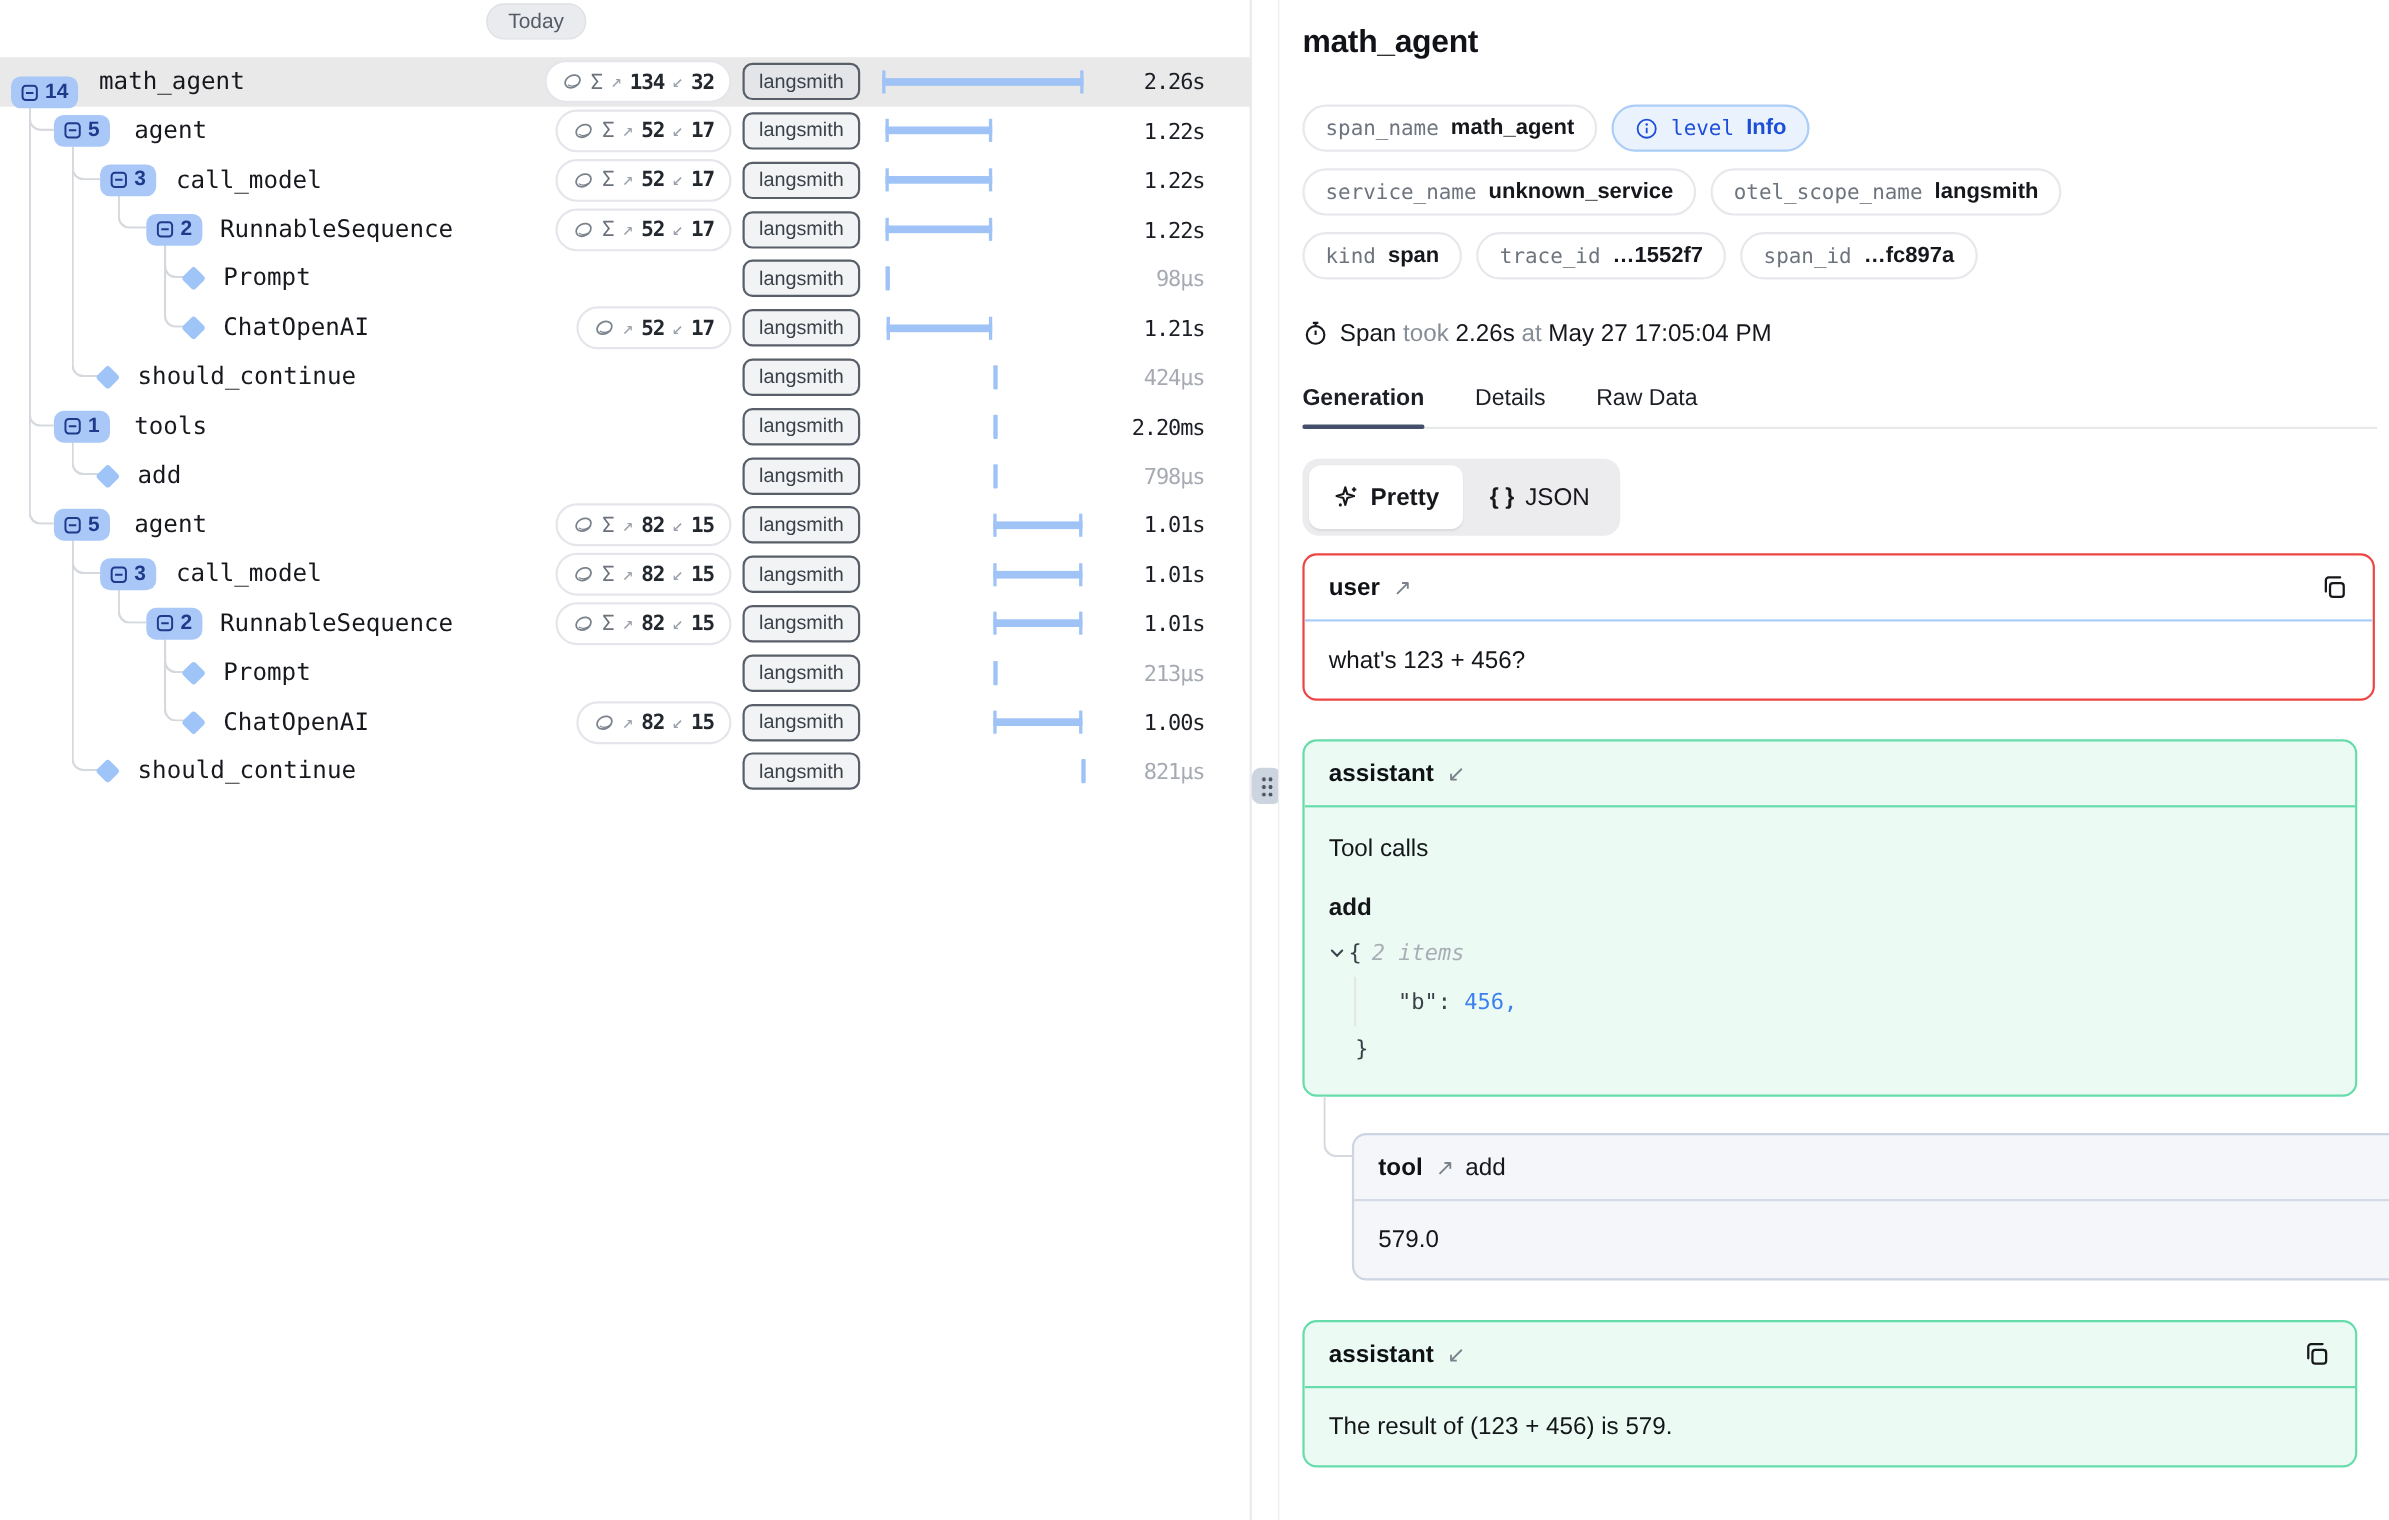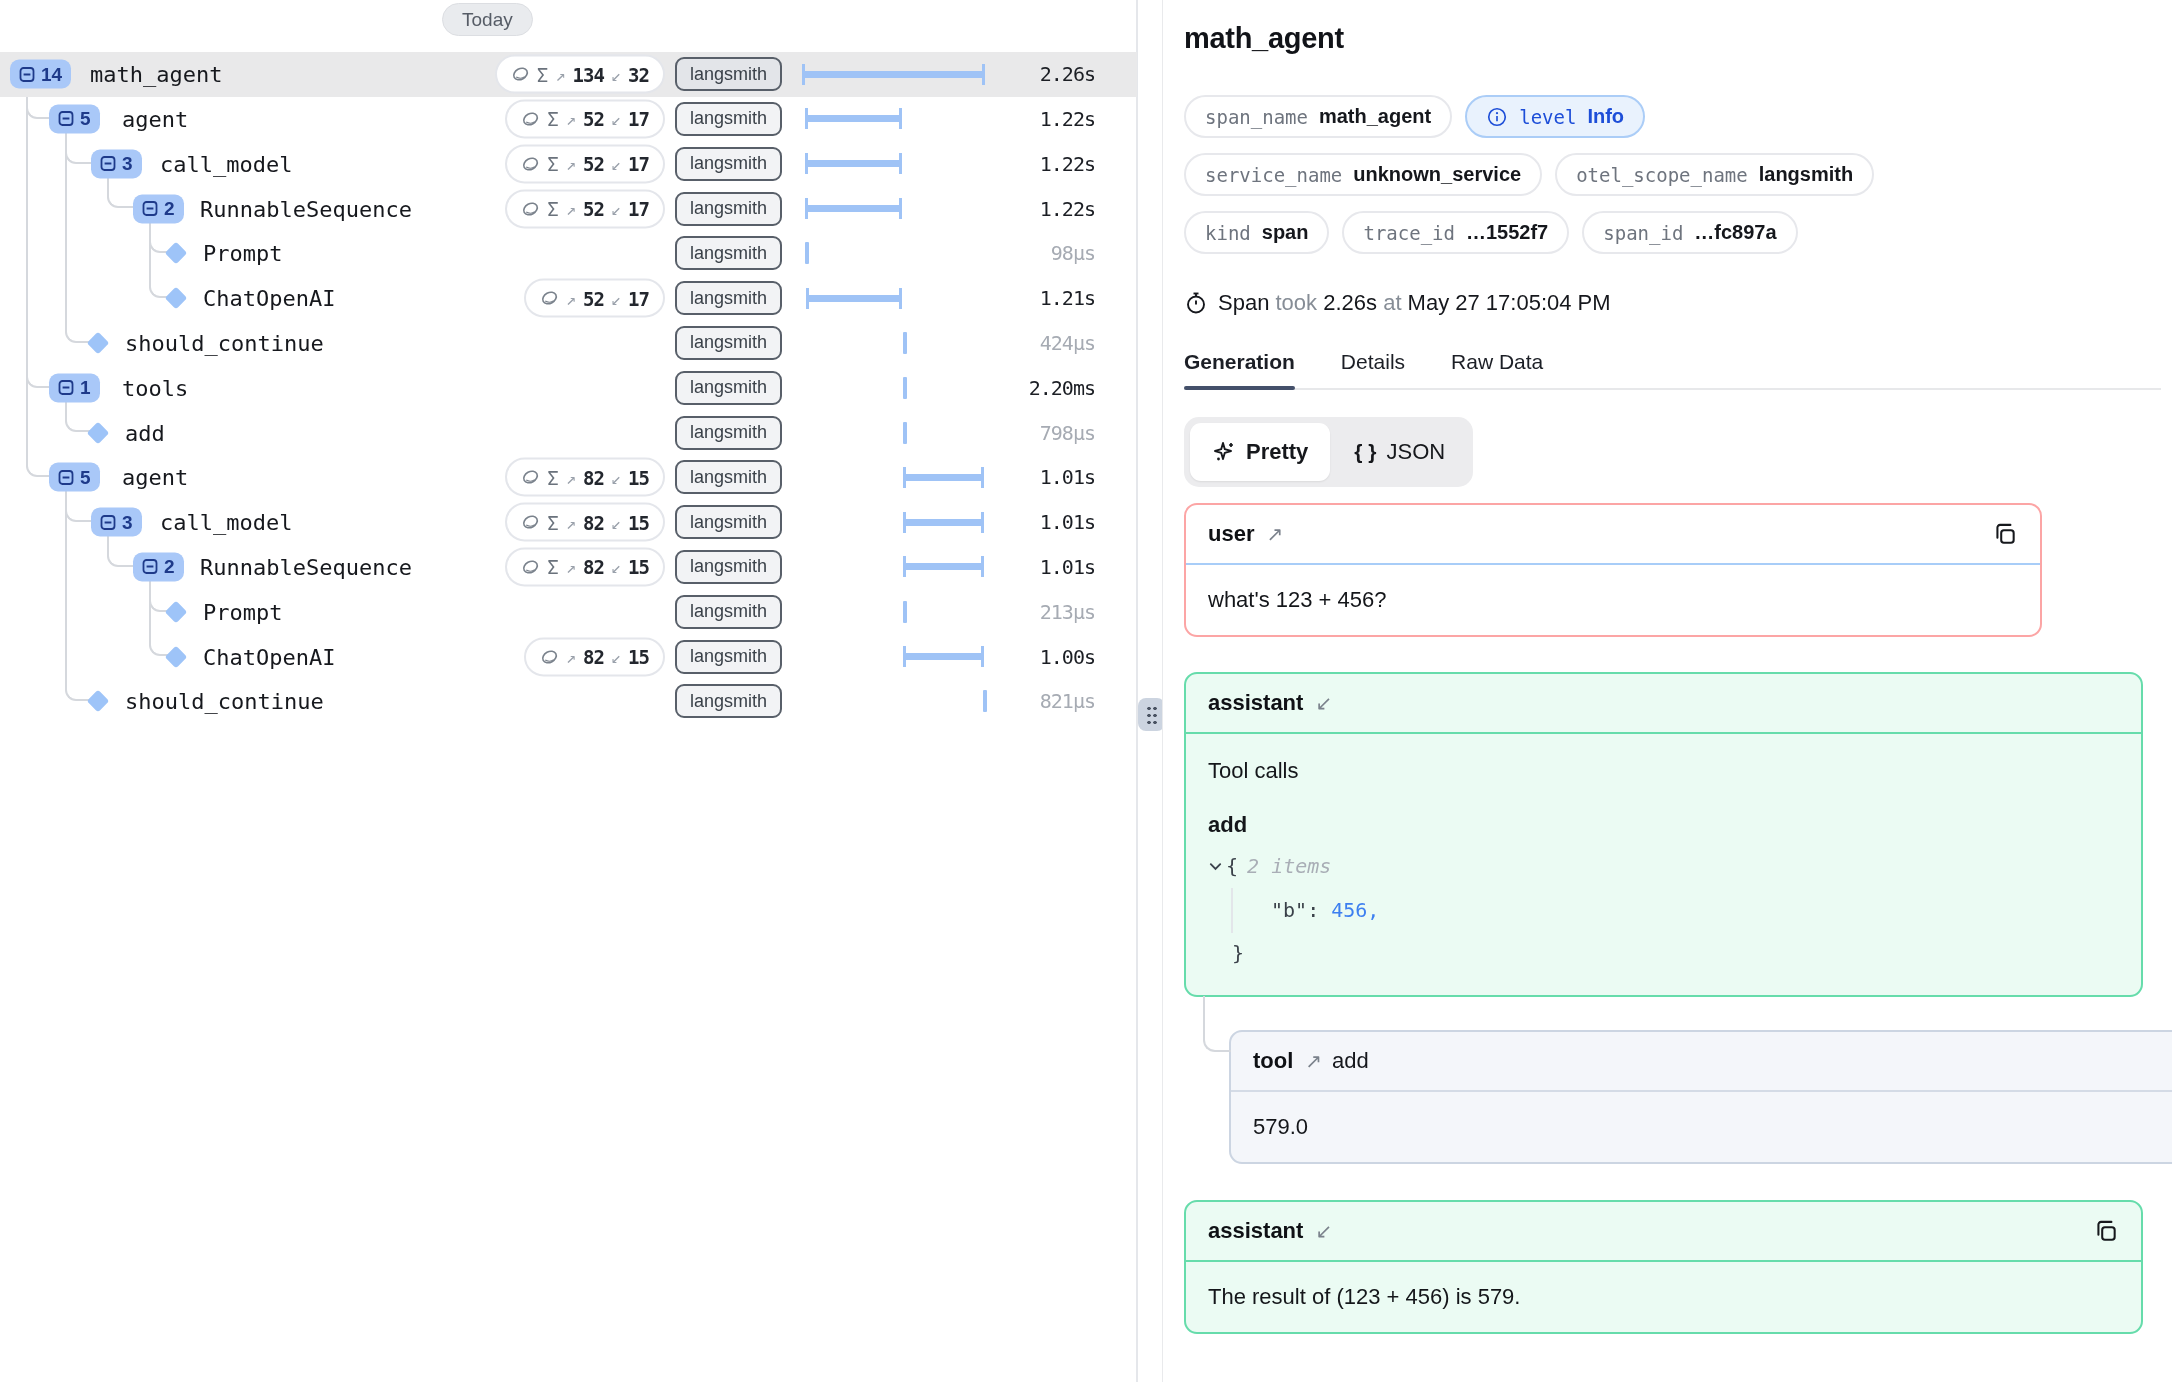--- a/index.html
+++ b/index.html
@@ -82,21 +82,21 @@
   .seg svg { display:block; }
 
   .cards { margin-top:16px; width:977px; }
   .card { border-radius:13px; overflow:hidden; background:#fff; }
   .card-hd { height:60px; display:flex; align-items:center; padding:0 22px; }
   .role { font-size:22px; font-weight:700; color:#0f1115; }
   .dir-arrow { font-size:20px; color:#7b828c; margin-left:12px; }
   .copy-btn { margin-left:auto; background:none; border:none; cursor:pointer; display:flex; }
   .card-bd { padding:22px; font-size:22px; color:#14161a; }
 
-  .card.user { border:2px solid #fca5a5; width:858px; }
+  .card.user { border:2px solid #ef4444; width:975px; }
   .card.user .card-hd { border-bottom:2px solid #a8cdf8; }
 
   .card.assistant { border:2px solid #66dcab; background:#ebfbf3; width:959px; }
   .card.assistant .card-hd { border-bottom:2px solid #66dcab; }
 
   .card.tool { border:2px solid #ccd5e2; background:#f4f6fa; width:1042px; margin-left:45px; }
   .card.tool .card-hd { border-bottom:2px solid #d4dbe6; }
   .tool-name { font-size:22px; font-weight:400; margin-left:10px; }
 
   .gap-a1 { margin-top:35px; } .gap-tool { position:relative; margin-top:33px; } .gap-a2 { margin-top:36px; }
@@ -135,21 +135,21 @@
         <div class="connector" style="left: 65px; top: 401.6px; width: 25px; height: 30.8px;"></div>
         <div class="connector" style="left: 26px; top: 88px; width: 23px; height: 389.2px;"></div>
         <div class="connector" style="left: 65px; top: 491.2px; width: 26px; height: 30.8px;"></div>
         <div class="connector" style="left: 107px; top: 536px; width: 26px; height: 30.8px;"></div>
         <div class="connector" style="left: 149px; top: 580.8px; width: 19px; height: 30.8px;"></div>
         <div class="connector" style="left: 149px; top: 580.8px; width: 19px; height: 75.6px;"></div>
         <div class="connector" style="left: 65px; top: 491.2px; width: 25px; height: 210px;"></div>
       </div>
     <div id="tree-rows">
         <div class="tree-row selected" style="top: 51.6px;">
-      <span class="cpill" style="left: 10px;">
+      <span class="cpill" style="left: 10px; margin-top: 10px;">
         <svg width="16" height="16" viewBox="0 0 16 16">
               <rect x="1.5" y="1.5" width="13" height="13" rx="3" fill="none" stroke="#1e3a8a" stroke-width="1.8"></rect>
               <line x1="4.6" y1="8" x2="11.4" y2="8" stroke="#1e3a8a" stroke-width="1.8"></line>
             </svg>
         <span class="cnt">14</span>
       </span>
 
       <span class="rname" style="left: 90px;">math_agent</span>
       <span class="tok-badge">
         <svg width="19" height="19" viewBox="0 0 20 20">

